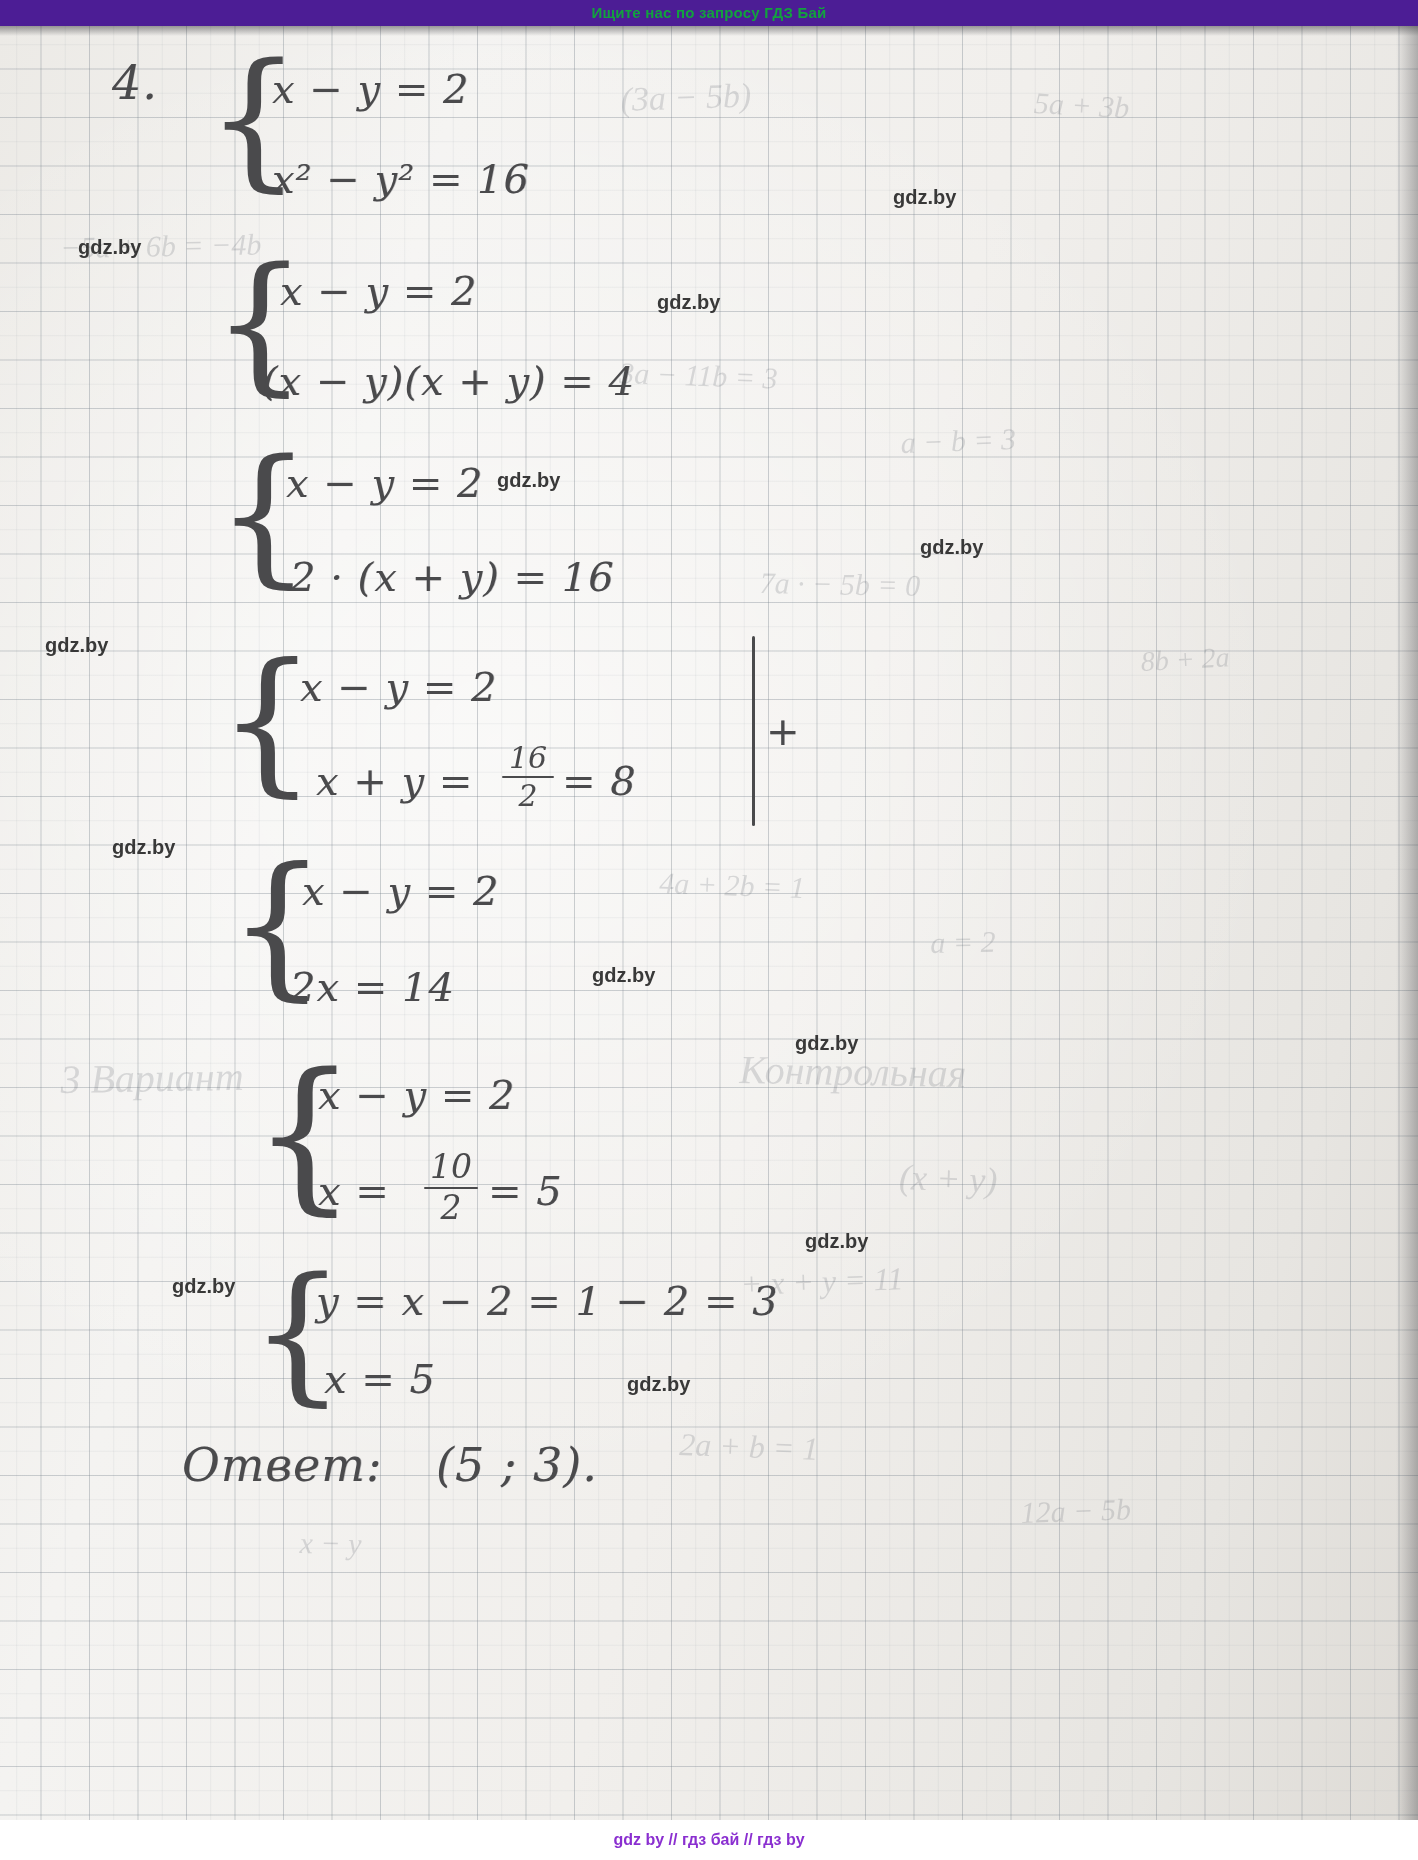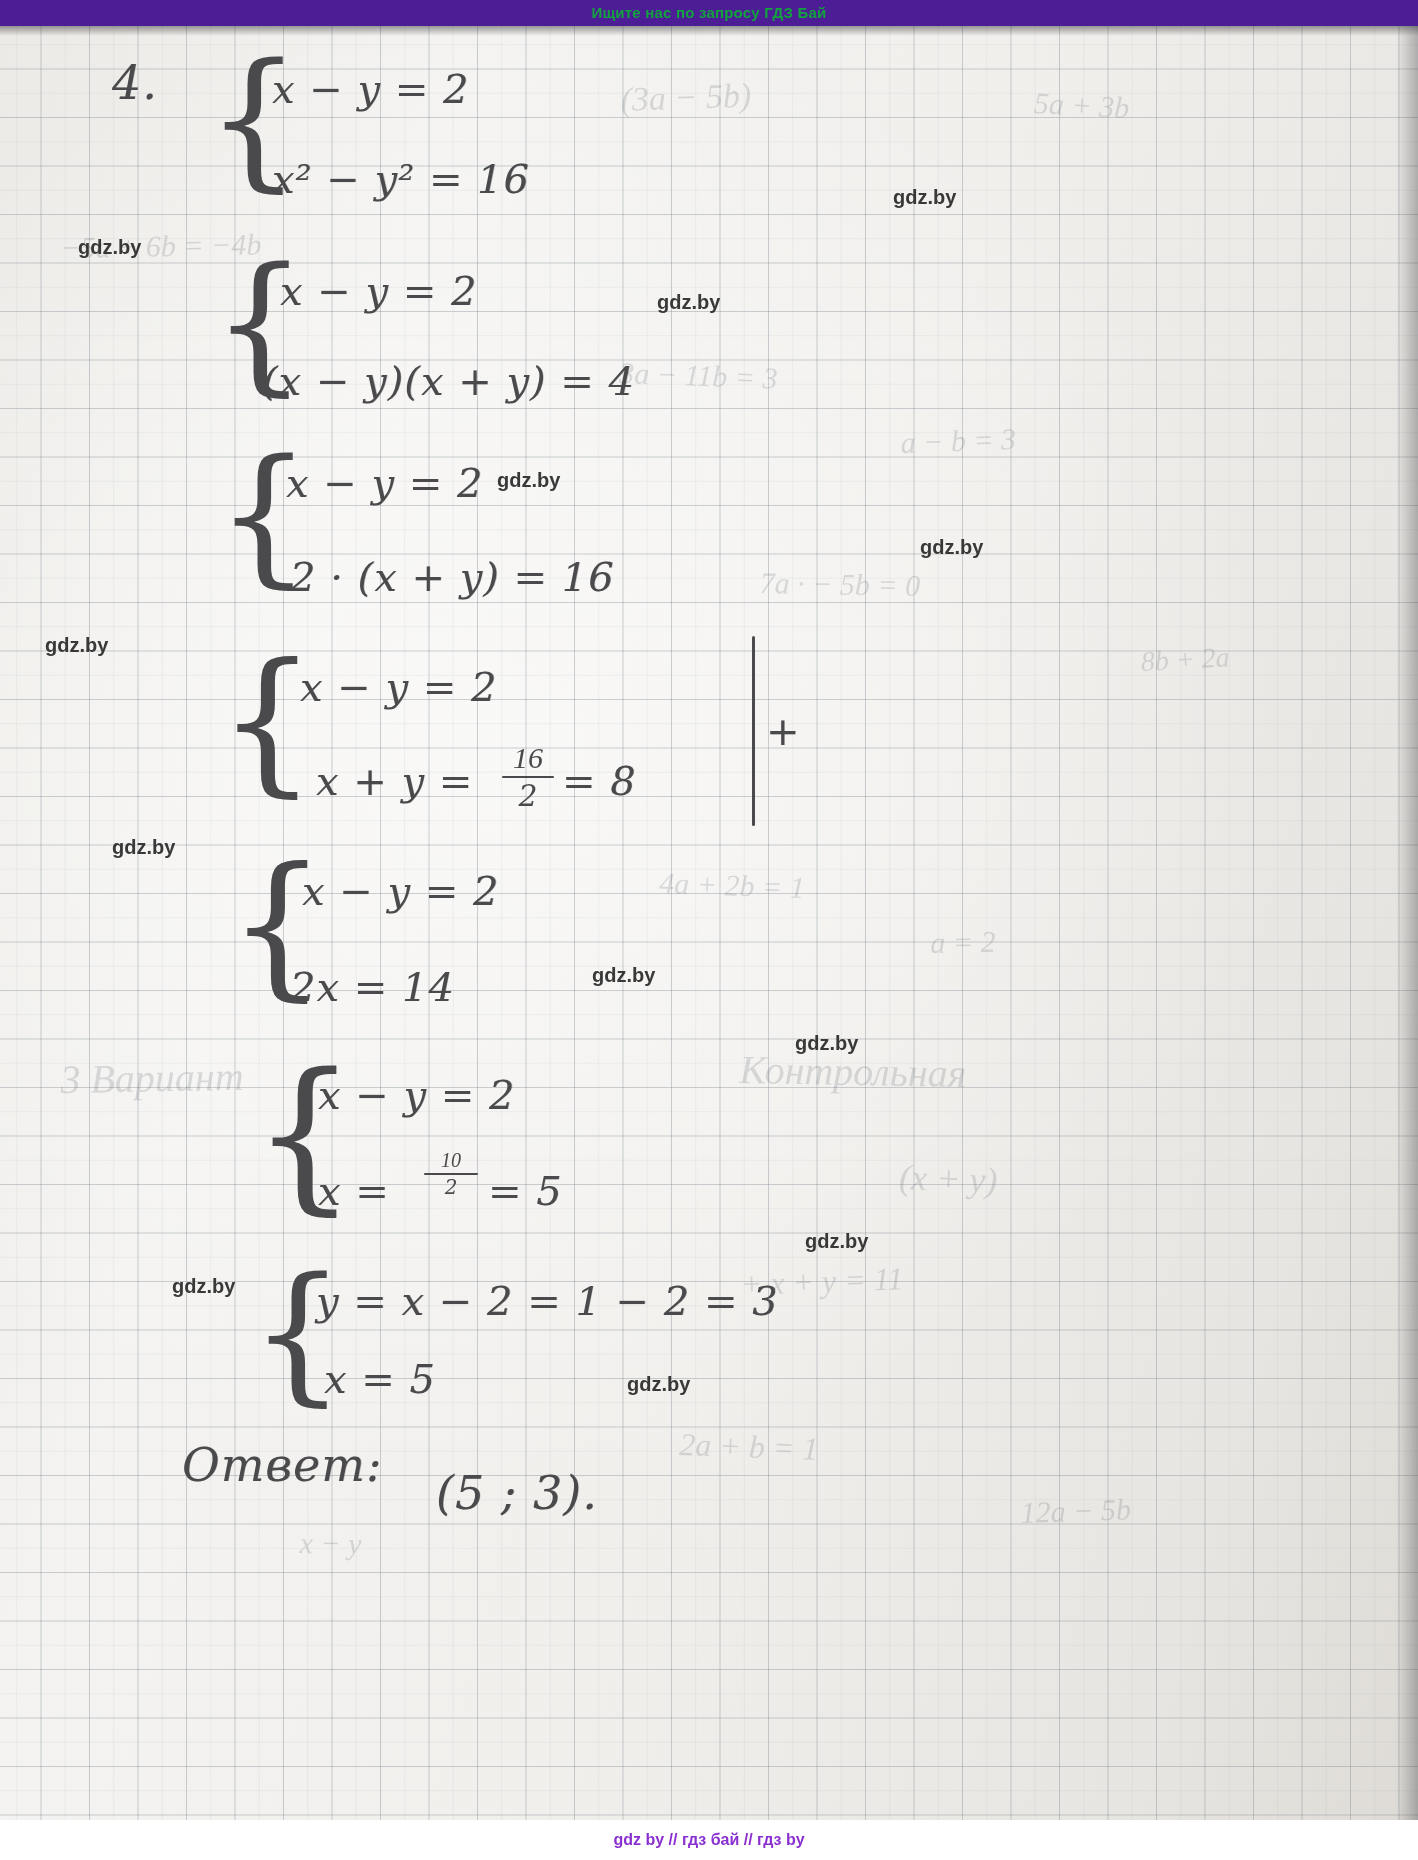--- a/index.html
+++ b/index.html
@@ -137,21 +137,21 @@
 
   
   .frac {
     position: absolute;
     display: inline-block;
     text-align: center;
     font-family: "DejaVu Serif", serif;
     font-style: italic;
     color: #4a4a4c;
   }
-  .frac .num { display: block; line-height: 1.05; font-family: Liberation Serif, serif; }
+  .frac .num { display: block; line-height: 1.05; }
   .frac .bar {
     display: block;
     height: 2px;
     background: #4a4a4c;
     margin: 2px 0;
     border-radius: 1px;
   }
   .frac .den { display: block; line-height: 1.05; }
 
   
@@ -234,33 +234,33 @@
     <div id="plus-rule" style="left:752px; top:610px; height:190px;"></div>
     <div class="hw" style="left:766px; top:682px; font-size:40px;">+</div>
 
     <div class="brace" style="left:228px; top:822px; font-size:155px;">{</div>
     <div class="hw" style="left:302px; top:842px; font-size:40px;">x − y = 2</div>
     <div class="hw" style="left:290px; top:938px; font-size:40px;">2x = 14</div>
 
     <div class="brace" style="left:252px; top:1026px; font-size:165px;">{</div>
     <div class="hw" style="left:318px; top:1046px; font-size:40px;">x − y = 2</div>
     <div class="hw" style="left:318px; top:1142px; font-size:40px;">x =</div>
-    <div class="frac" style="left:424px; top:1124px; font-size:20px; width:54px;">
+    <div class="frac" style="left:424px; top:1124px; font-size:33px; width:54px;">
       <span class="num">10</span>
       <span class="bar"></span>
       <span class="den">2</span>
     </div>
     <div class="hw" style="left:488px; top:1142px; font-size:40px;">= 5</div>
 
     <div class="brace" style="left:250px; top:1232px; font-size:150px;">{</div>
     <div class="hw" style="left:316px; top:1252px; font-size:40px;">y = x − 2 = 1 − 2 = 3</div>
     <div class="hw" style="left:324px; top:1330px; font-size:40px;">x = 5</div>
 
     <div class="hw" style="left:182px; top:1412px; font-size:46px;">Ответ:</div>
-    <div class="hw" style="left:436px; top:1412px; font-size:46px;margin-top:28px;">(5 ; 3).</div>
+    <div class="hw" style="left:436px; top:1412px; font-size:46px;">(5 ; 3).</div>
   </div>
 
   <div id="watermark-layer">
     <div class="wm" style="left:78px;  top:210px;">gdz.by</div>
     <div class="wm" style="left:893px; top:160px;">gdz.by</div>
     <div class="wm" style="left:657px; top:265px;">gdz.by</div>
     <div class="wm" style="left:497px; top:443px;">gdz.by</div>
     <div class="wm" style="left:920px; top:510px;">gdz.by</div>
     <div class="wm" style="left:45px;  top:608px;">gdz.by</div>
     <div class="wm" style="left:112px; top:810px;">gdz.by</div>

